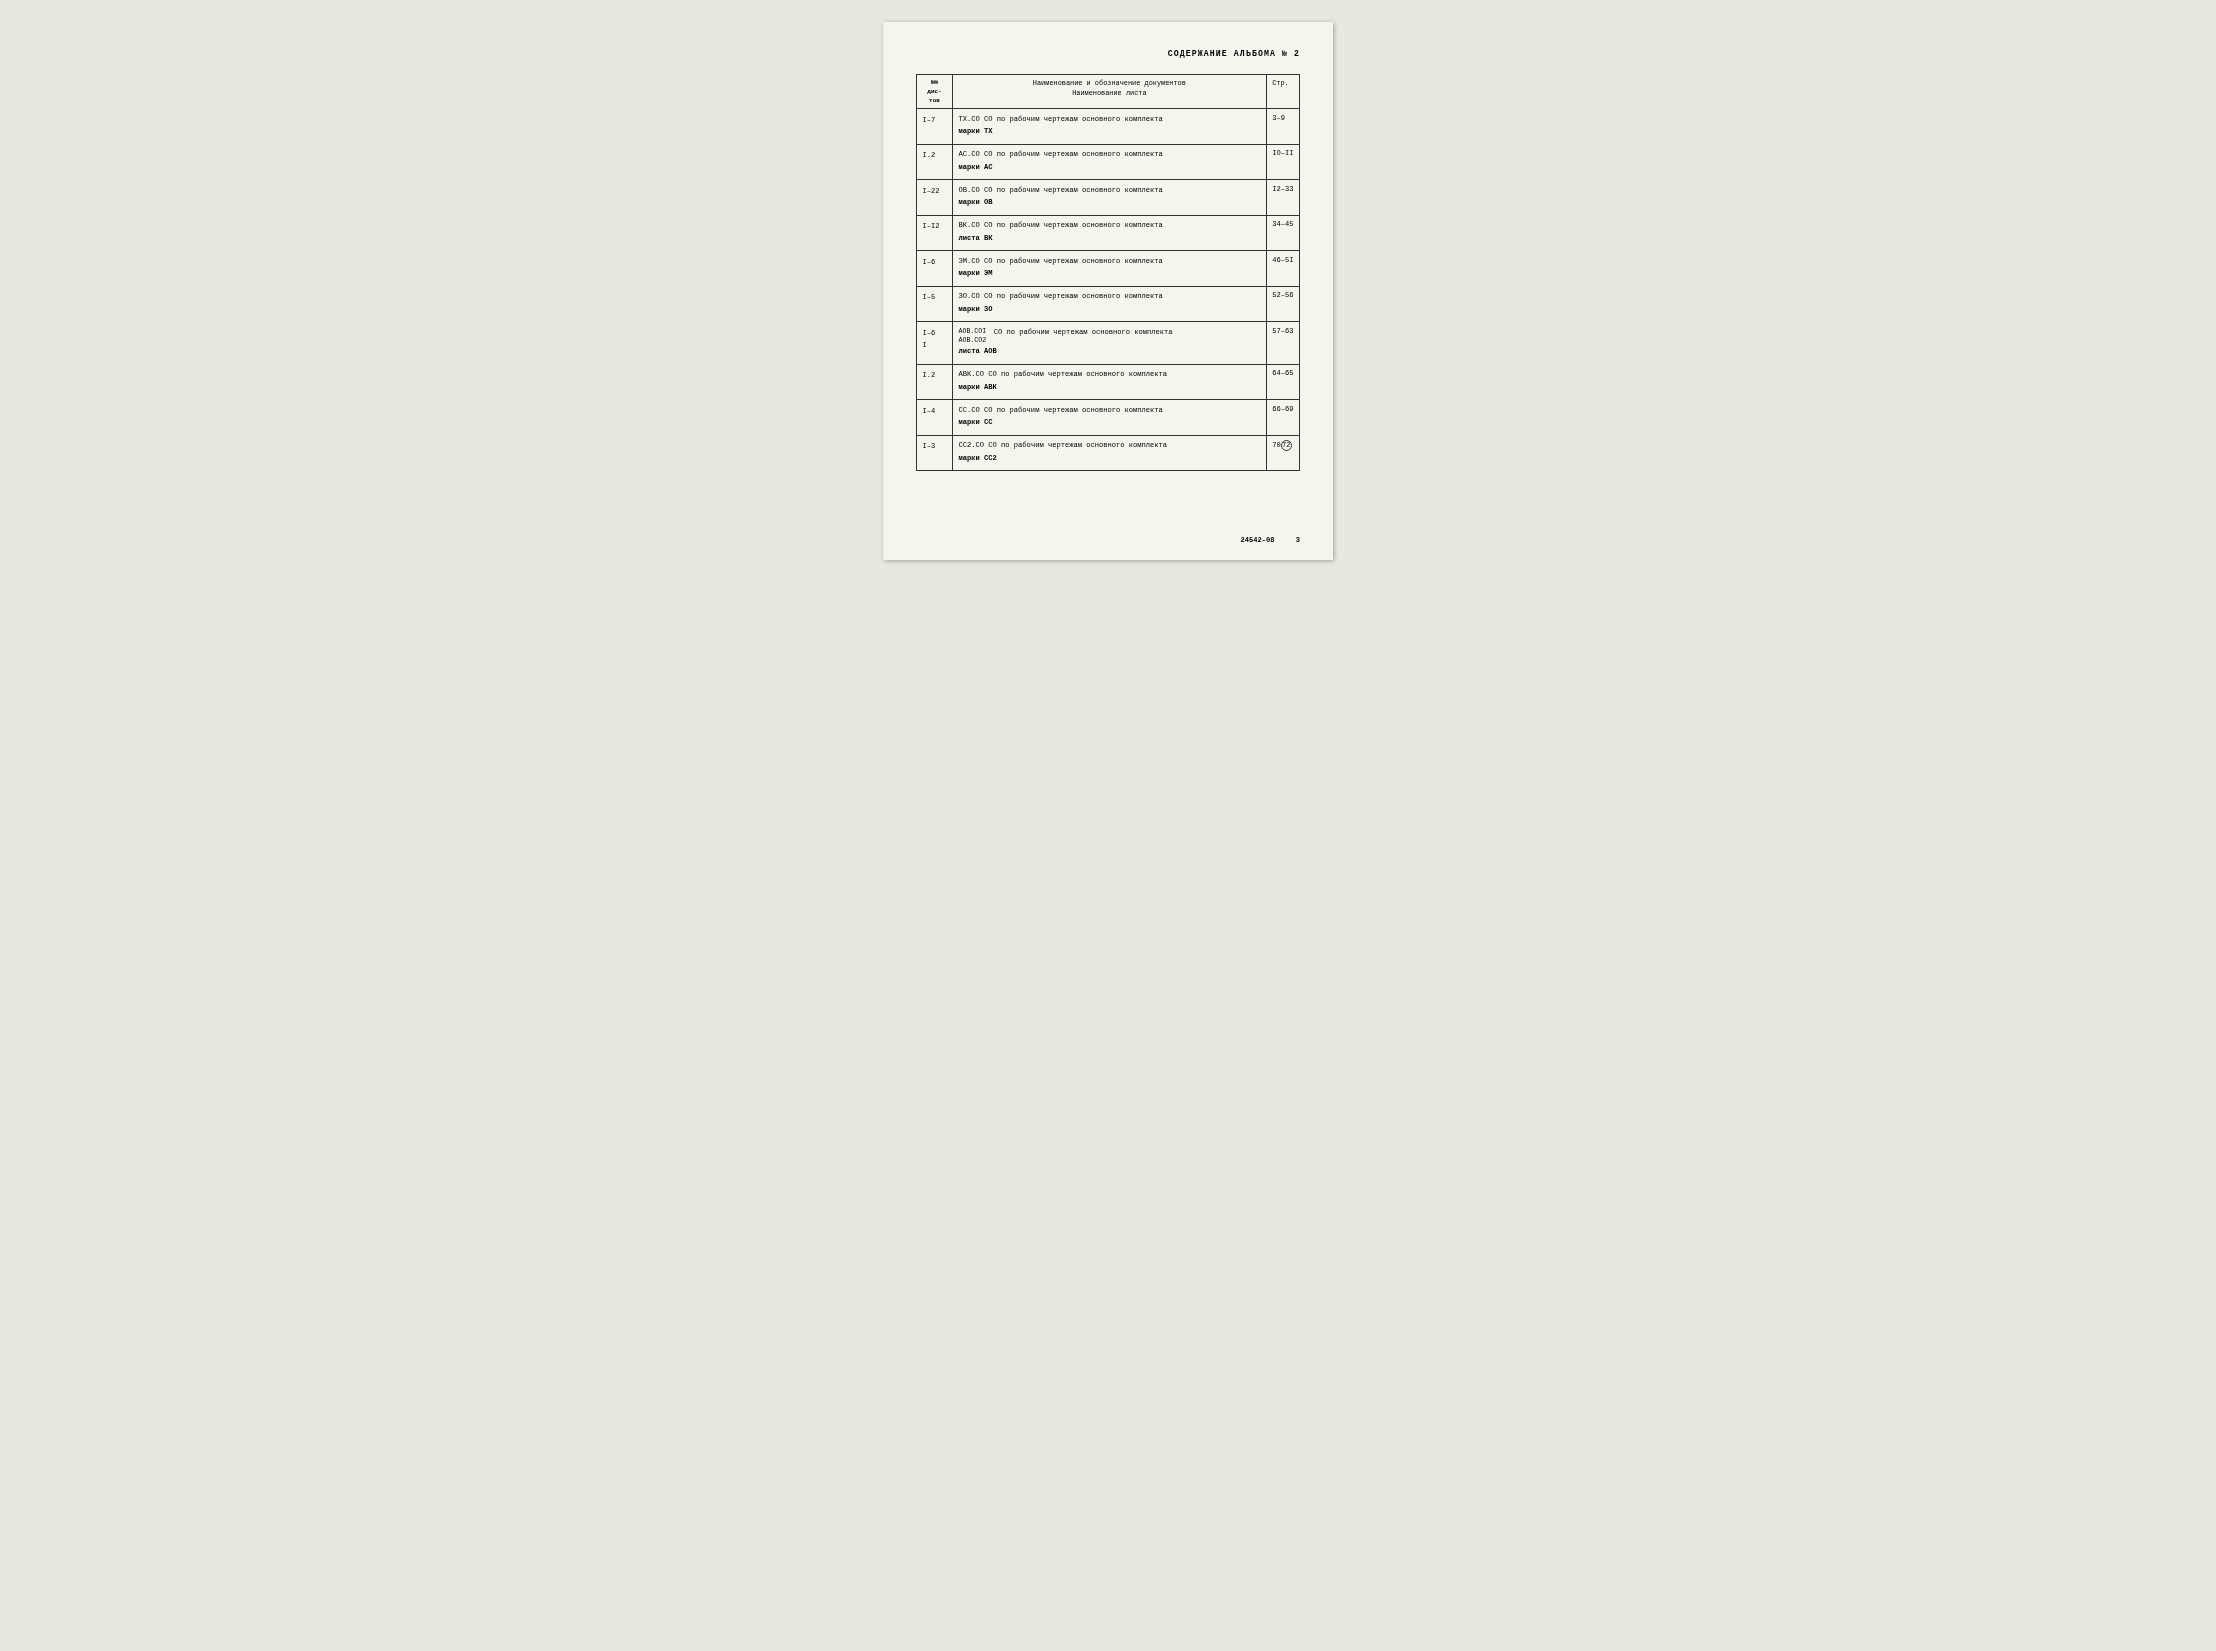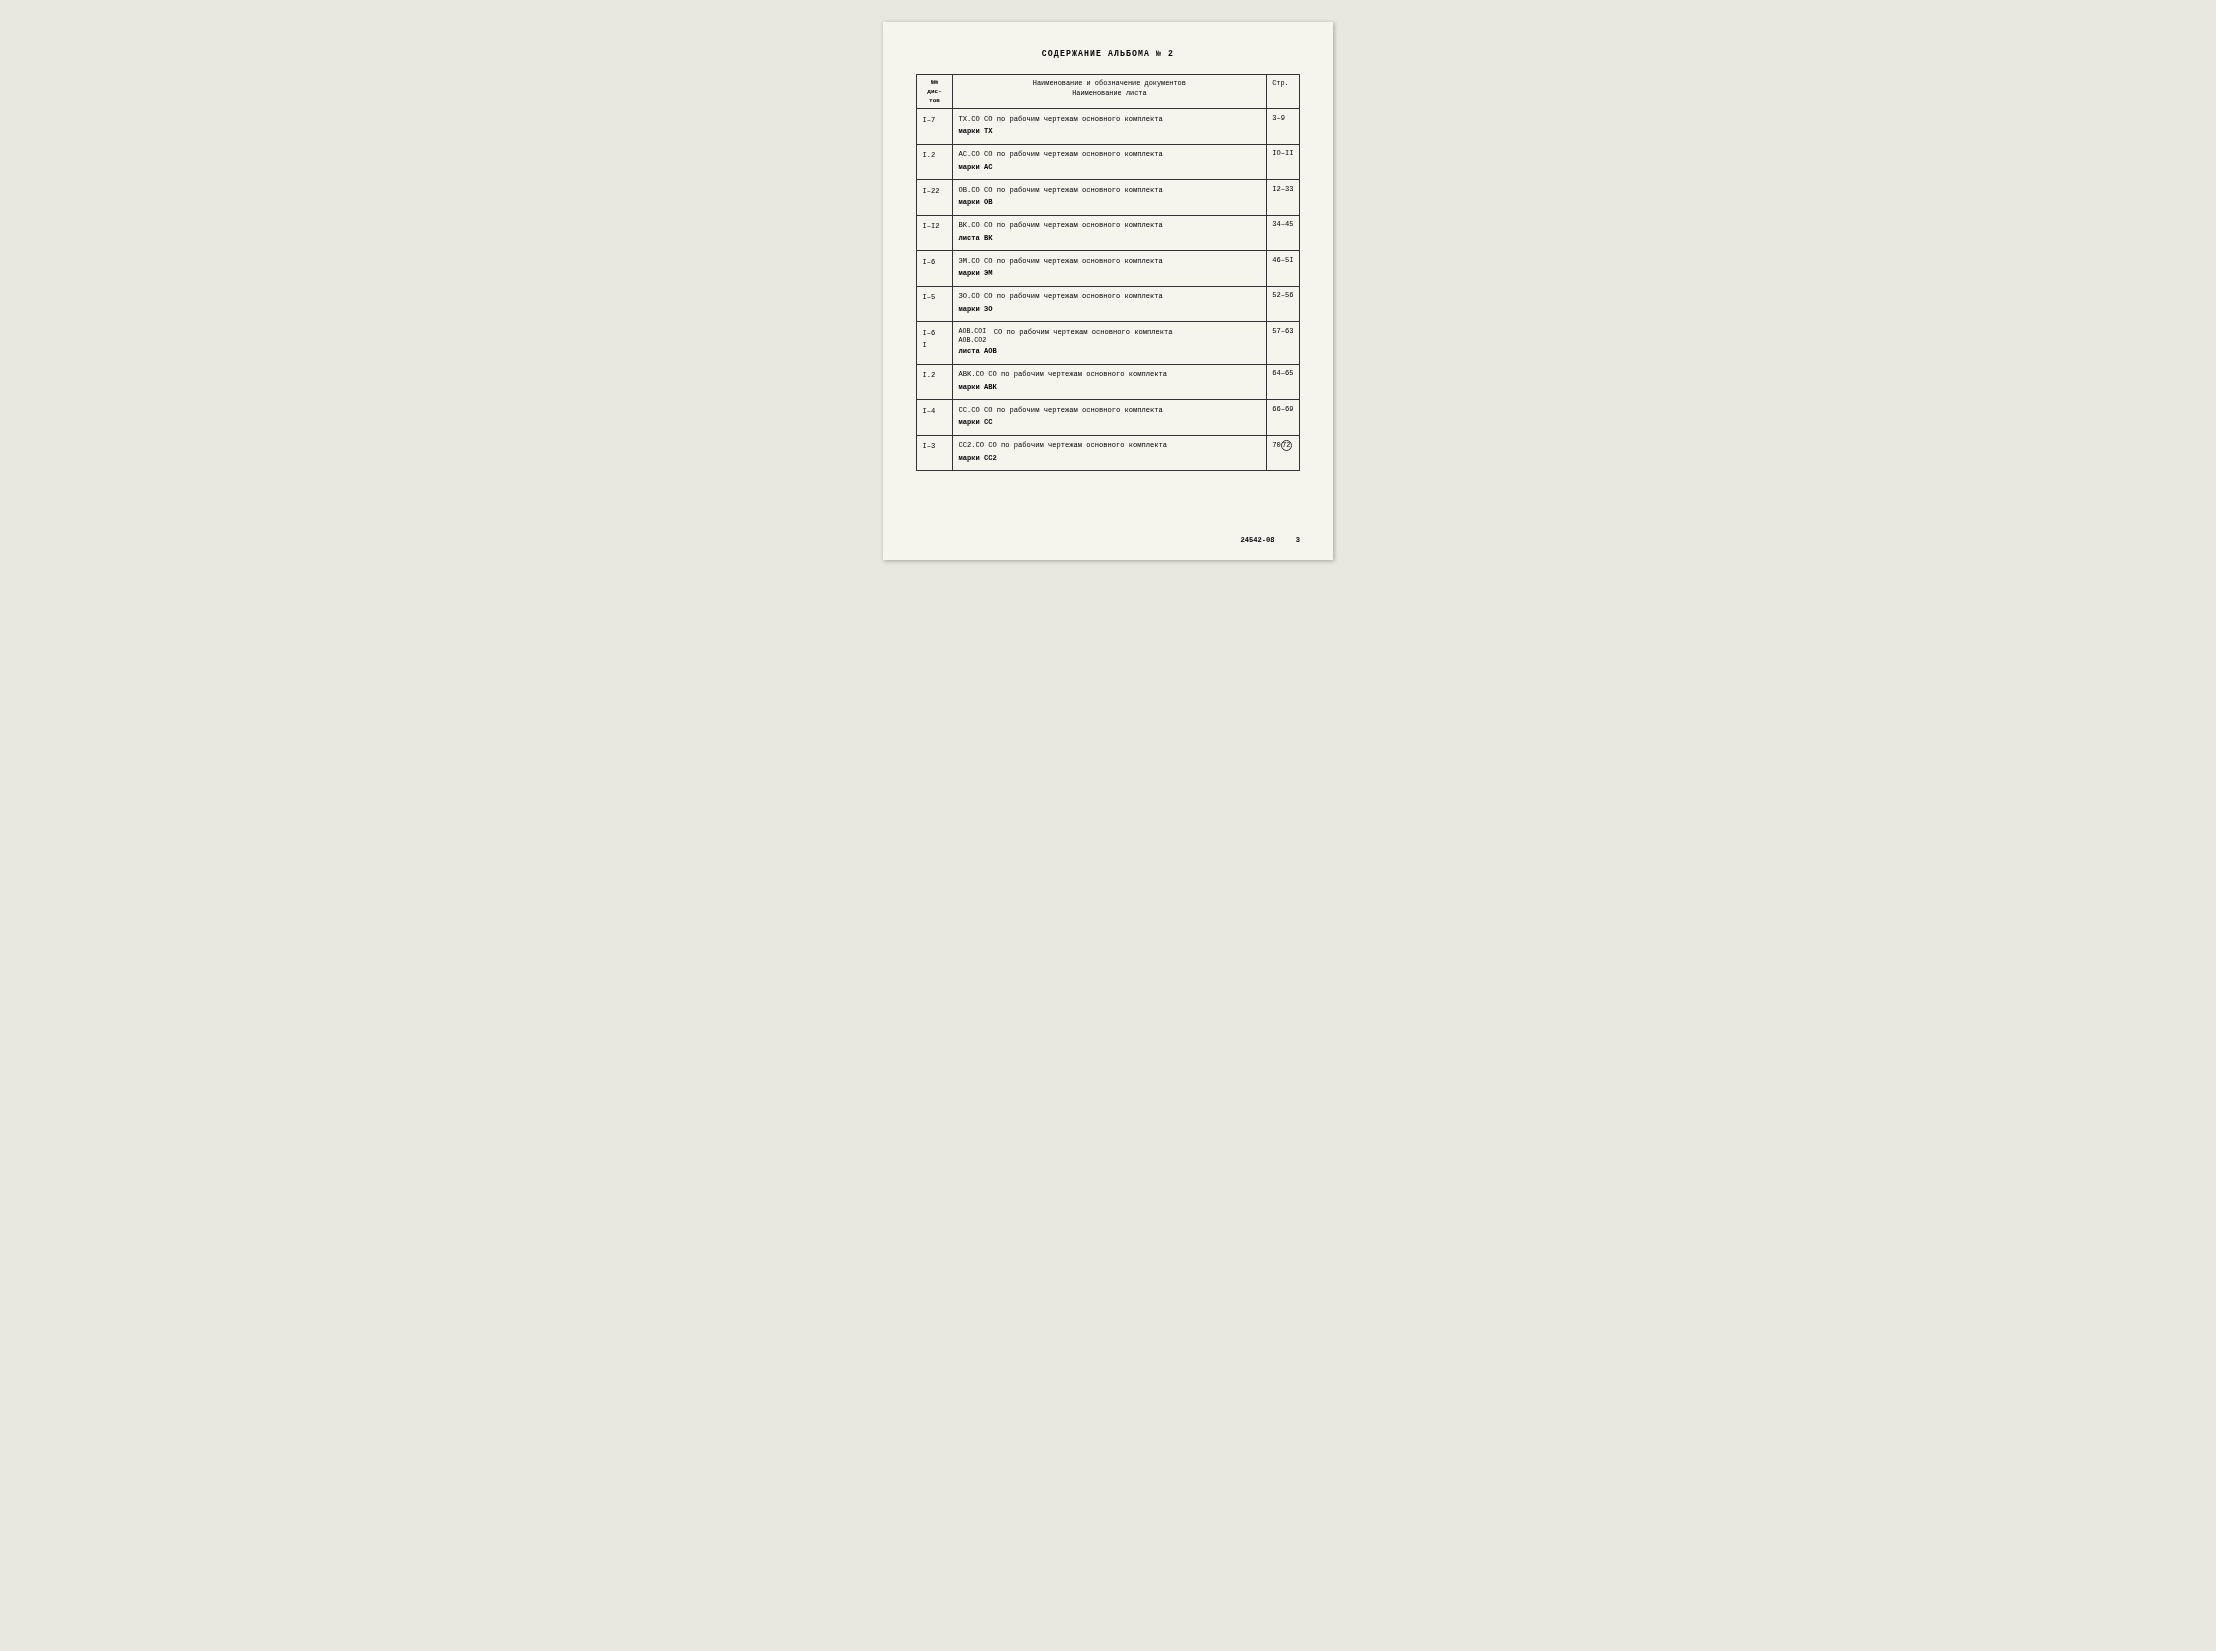--- a/index.html
+++ b/index.html
@@ -14,21 +14,21 @@
     }
     .page {
       background: #f5f5ee;
       width: 450px;
       min-height: 538px;
       padding: 27.4px 33px 33px 33px;
       position: relative;
       box-shadow: 1.1px 1.1px 4.4px rgba(0,0,0,0.3);
     }
     .page-title {
-      text-align: center;
+      text-align: right;
       font-size: 8.2px;
       font-weight: bold;
       letter-spacing: 1.1px;
       margin-bottom: 15.4px;
       font-family: 'Courier New', Courier, monospace;
     }
     .main-table {
       width: 100%;
       border-collapse: collapse;
       border: 0.8px solid #333;

